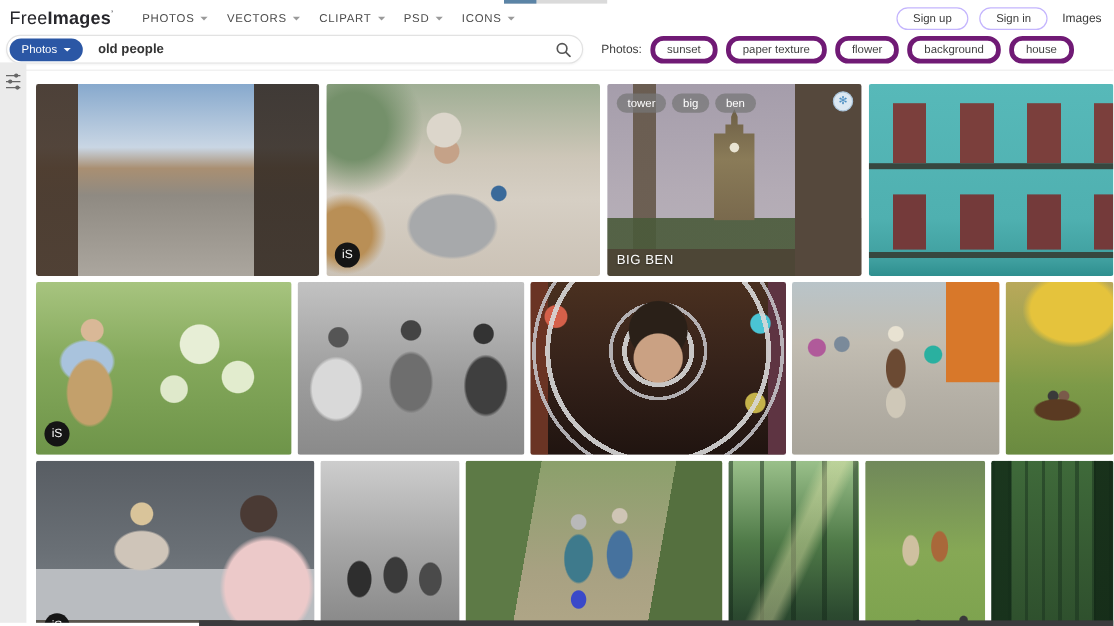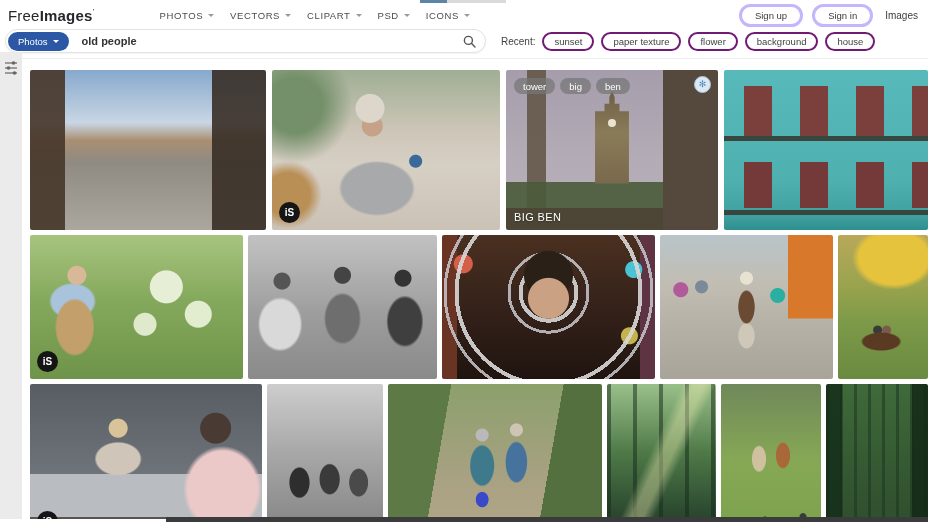--- a/index.html
+++ b/index.html
@@ -4,60 +4,60 @@
 <style>
   html,body{margin:0;padding:0;background:#fff;}
   .page{position:relative;width:928px;height:522px;overflow:hidden;background:#fff;
         font-family:"Liberation Sans",sans-serif;-webkit-font-smoothing:antialiased;}
 
   
   .progress{position:absolute;top:0;left:420px;width:86px;height:3px;background:#dadada;z-index:40;}
   .progress .fill{width:27px;height:3px;background:#5b84a6;}
 
   
-  .hdr{display:flex;align-items:center;height:26px;padding:2px 10px 0 8px;gap:41px;}
+  .hdr{display:flex;align-items:center;height:26px;padding:2px 10px 0 8px;}
   .logo{font-size:15px;color:#27272c;letter-spacing:.2px;white-space:nowrap;}
   .logo .bold{font-weight:bold;}
   .logo .mark{font-size:8px;vertical-align:top;color:#27272c;}
   .nav{display:flex;align-items:center;gap:16px;margin-left:24px;}
   .nav-item{display:flex;align-items:center;gap:5px;font-size:9.5px;letter-spacing:.6px;color:#4c4c4c;cursor:pointer;}
   .chev{width:0;height:0;border-left:3px solid transparent;border-right:3px solid transparent;border-top:3.5px solid #9a9a9a;display:inline-block;}
   .chev.w{border-top-color:#fff;}
   .hdr-right{margin-left:auto;display:flex;align-items:center;gap:9px;}
-  .pill-btn{border:3px solid #c4b5fd;border-radius:12px;padding:3px 13px;font-size:9.5px;color:#3c3c3c;background:#fff;cursor:pointer;white-space:nowrap;}
+  .pill-btn{border:1px solid #c4b5fd;border-radius:12px;padding:3px 13px;font-size:9.5px;color:#3c3c3c;background:#fff;cursor:pointer;white-space:nowrap;}
   .lang{font-size:10px;color:#3c3c3c;margin-left:3px;white-space:nowrap;}
 
   
   .search-row{display:flex;align-items:center;padding:1px 8px 5px 5px;border-bottom:1px solid #eee;}
   .search-bar{width:468px;height:22px;border:1px solid #e2e2e2;border-radius:12px;background:#fff;
               display:flex;align-items:center;padding:0 9px 0 2px;box-shadow:0 1px 2px rgba(0,0,0,.05);}
   .cat-pill{background:#2b57a5;color:#fff;height:19px;border-radius:10px;padding:0 10px;font-size:9.5px;
             display:flex;align-items:center;gap:5px;cursor:pointer;white-space:nowrap;}
   .query{flex:1;margin-left:11px;border:none;outline:none;font-size:11px;font-weight:bold;color:#333;
          font-family:"Liberation Sans",sans-serif;background:transparent;}
   .search-ic{flex:0 0 auto;cursor:pointer;display:flex;}
   .recent{display:flex;align-items:center;gap:7px;margin-left:15px;}
   .recent-label{font-size:10px;color:#3f3f3f;}
-  .tag-chip{border:2px solid #701a75;border-radius:11px;padding:2px 10px;font-size:9.5px;color:#3f3f3f;background:#fff;cursor:pointer;white-space:nowrap;}
+  .tag-chip{border:4px solid #701a75;border-radius:11px;padding:2px 10px;font-size:9.5px;color:#3f3f3f;background:#fff;cursor:pointer;white-space:nowrap;}
 
   
   .rail{position:absolute;left:0;top:52px;bottom:0;width:22px;background:#ebebeb;z-index:5;}
   .rail .filter{display:block;margin:8px auto 0;}
   .subtitle{position:absolute;left:40px;top:54px;font-size:9px;color:#4a4a4a;z-index:5;}
 
   
   .grid{position:absolute;left:30px;top:70px;width:898px;z-index:4;}
   .row{display:flex;margin-bottom:5px;}
   .row1{gap:6px;} .row2,.row3{gap:5px;}
   .tile{position:relative;border-radius:2px;overflow:hidden;flex:0 0 auto;cursor:pointer;}
   .row1 .tile{height:160px;} .row2 .tile{height:144px;} .row3 .tile{height:170px;}
 
   
   .is-badge{position:absolute;left:7px;bottom:7px;width:21px;height:21px;border-radius:50%;background:#151515;
-            color:#fff;font-size:10px;font-weight:bold;display:flex;align-items:center;justify-content:center;z-index:6;}
+            color:#fff;font-size:10px;font-weight:normal;display:flex;align-items:center;justify-content:center;z-index:6;}
   .is-badge.low{bottom:auto;top:127px;}
   .img-tags{position:absolute;top:8px;left:8px;display:flex;gap:5px;z-index:6;}
   .img-tag{background:rgba(118,118,118,.72);color:#fff;font-size:9.5px;padding:2.5px 9px;border-radius:10px;}
   .circle-logo{position:absolute;top:6px;right:7px;width:15px;height:15px;border-radius:50%;background:#dce8f2;
                border:1px solid #a9c4da;color:#4b8ec2;font-size:9px;line-height:15px;text-align:center;z-index:6;}
   .img-caption{position:absolute;left:8px;bottom:7px;color:#fff;font-size:11px;font-weight:normal;letter-spacing:.4px;
                text-shadow:0 1px 2px rgba(0,0,0,.4);z-index:6;text-align:center;}
 
   
   .t-street{background:
@@ -216,21 +216,21 @@
         </span>
       <input class="query" type="text" value="old people" style="">
       <span class="search-ic">
         <svg width="13" height="13" viewBox="0 0 13 13">
             <circle cx="5.4" cy="5.4" r="4" fill="none" stroke="#555" stroke-width="1.4"></circle>
             <line x1="8.6" y1="8.6" x2="12" y2="12" stroke="#555" stroke-width="1.4" stroke-linecap="round"></line>
           </svg>
       </span>
     </div>
     <div class="recent">
-      <span class="recent-label">Recent:</span>
+      <span class="recent-label">Photos:</span>
       <span class="tag-chip">sunset</span>
       <span class="tag-chip">paper texture</span>
       <span class="tag-chip">flower</span>
       <span class="tag-chip">background</span>
       <span class="tag-chip">house</span>
     </div>
   </div>
 
   <div class="rail">
     <svg class="filter" width="14" height="16" viewBox="0 0 14 16">

